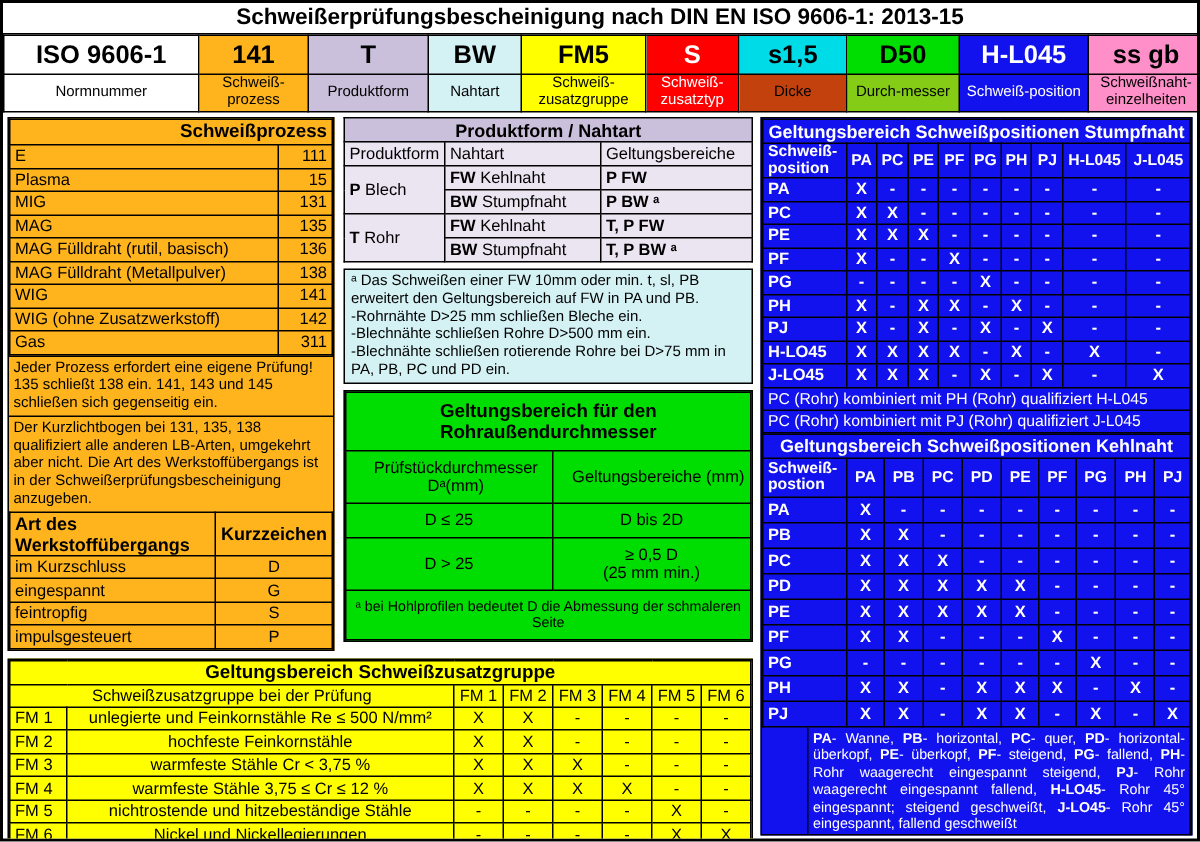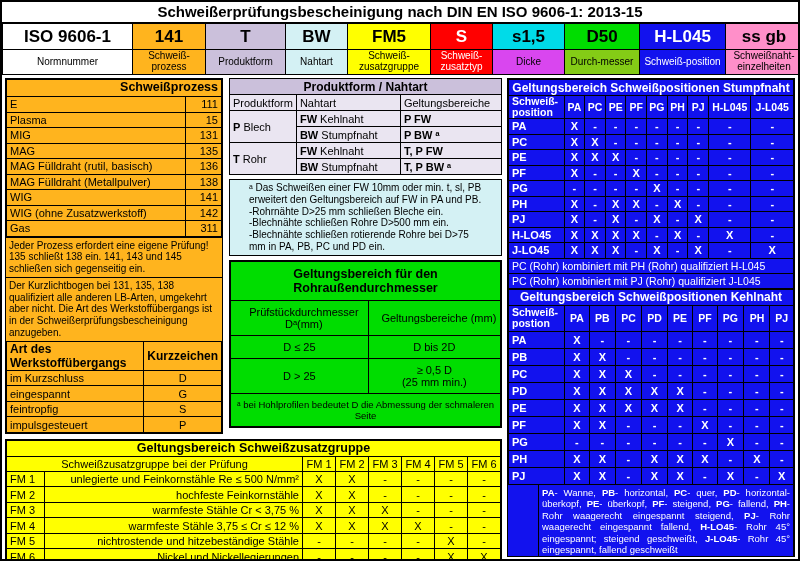--- a/index.html
+++ b/index.html
@@ -44,21 +44,21 @@
   .tr-table th { font-size: 12px; font-weight: bold; height: 15px; text-align: left; }
   .tr-table th:last-child { width: 64px; text-align: left; }
   .tr-table tbody td { height: 15.5px; }
   .tr-table tbody td:last-child { text-align: center; }
   
   .pf-table { font-size: 11px; background: var(--lavender-light,#EAE5F1); }
   .pf-title { background: var(--lavender,#CBC0DB); font-weight: bold; text-align: center; font-size: 12px; height: 16px; }
   .pf-table td { height: 16px; }
   .pf-head { font-size: 11px; }
   .pf-table .scope { font-weight: bold; }
-  .pf-foot { background: var(--cyan-light,#D4F1F4); border: 1px solid #000; font-size: 10px; line-height: 1.18; padding: 2px 19px; }
+  .pf-foot { background: var(--cyan-light,#D4F1F4); border: 1px solid #000; font-size: 10px; line-height: 1.18; padding: 2px 4px; }
   
   .green-panel { background: var(--green,#00DD00); border: 1px solid #000; }
   .green-table { font-size: 11px; }
   .green-table .g-title { font-size: 12.5px; font-weight: bold; text-align: center; height: 18px; }
   .green-table .g-head { text-align: center; height: 26px; line-height: 1.1; vertical-align: middle; padding-left: 11px; }
   .green-table tbody td { text-align: center; white-space: pre-line; padding: 5px 2px; vertical-align: middle; }
   .green-table .g-foot { font-size: 9.5px; height: 20px; vertical-align: middle; }
   
   .blue-col { flex: 1; background: var(--blue,#1212EE); border: 1px solid #000; color: #fff; display: flex; flex-direction: column; overflow: hidden; }
   .bt { font-size: 11px; font-weight: bold; color: #fff; }
@@ -75,21 +75,21 @@
   .blue-note { border: 1px solid #000; border-top: none; font-size: 10.5px; font-weight: normal; padding: 1px 3px; }
   .blue-legend { border: 1px solid #000; border-top: none; font-size: 9.5px; font-weight: normal; line-height: 1.22; padding: 2px 3px; text-align: justify; margin-left: 30px; }
   .blue-legend b { font-weight: bold; }
   
   .fm-panel { background: var(--yellow,#FFFF00); border: 1px solid #000; margin-top: 5px; }
   .fm-table { font-size: 11px; table-layout: fixed; }
   .fm-table .fm-title { font-size: 12.5px; font-weight: bold; text-align: center; height: 16px; }
   .fm-table th { font-weight: normal; text-align: center; height: 15px; }
   .fm-table tbody td { height: 15.5px; text-align: center; }
   .fm-table tbody td:first-child { text-align: left; }
-  .fm-table tbody td:nth-child(2) { text-align: right; }
+  .fm-table tbody td:nth-child(2) { text-align: center; }
 </style>
 </head>
 <body>
 
 <div class="page">
 
   <div class="title-bar">Schweißerprüfungsbescheinigung nach DIN EN ISO 9606-1: 2013-15</div>
 
   <table class="desig-table">
     <tbody>
@@ -105,21 +105,21 @@
           <td class="code-cell" style="background: rgb(18, 18, 238); color: rgb(255, 255, 255);">H-L045</td>
           <td class="code-cell" style="background: rgb(255, 143, 201); color: rgb(0, 0, 0);">ss gb</td>
         </tr>
     <tr>
           <td class="label-cell" style="background: rgb(255, 255, 255); color: rgb(0, 0, 0);">Normnummer</td>
           <td class="label-cell" style="background: rgb(255, 180, 30); color: rgb(0, 0, 0);">Schweiß-prozess</td>
           <td class="label-cell" style="background: rgb(203, 192, 219); color: rgb(0, 0, 0);">Produktform</td>
           <td class="label-cell" style="background: rgb(212, 241, 244); color: rgb(0, 0, 0);">Nahtart</td>
           <td class="label-cell" style="background: rgb(255, 255, 0); color: rgb(0, 0, 0);">Schweiß-zusatzgruppe</td>
           <td class="label-cell" style="background: rgb(255, 0, 0); color: rgb(255, 255, 255);">Schweiß-zusatztyp</td>
-          <td class="label-cell" style="background: #d946ef; color: rgb(0, 0, 0);">Dicke</td>
+          <td class="label-cell" style="background: #c2410c; color: rgb(0, 0, 0);">Dicke</td>
           <td class="label-cell" style="background: #84cc16; color: rgb(0, 0, 0);">Durch-messer</td>
           <td class="label-cell" style="background: rgb(18, 18, 238); color: rgb(255, 255, 255);">Schweiß-position</td>
           <td class="label-cell" style="background: rgb(255, 143, 201); color: rgb(0, 0, 0);">Schweißnaht-einzelheiten</td>
         </tr>
   </tbody>
     </table>
 
   <div class="content">
 
     <div class="left-stack">

